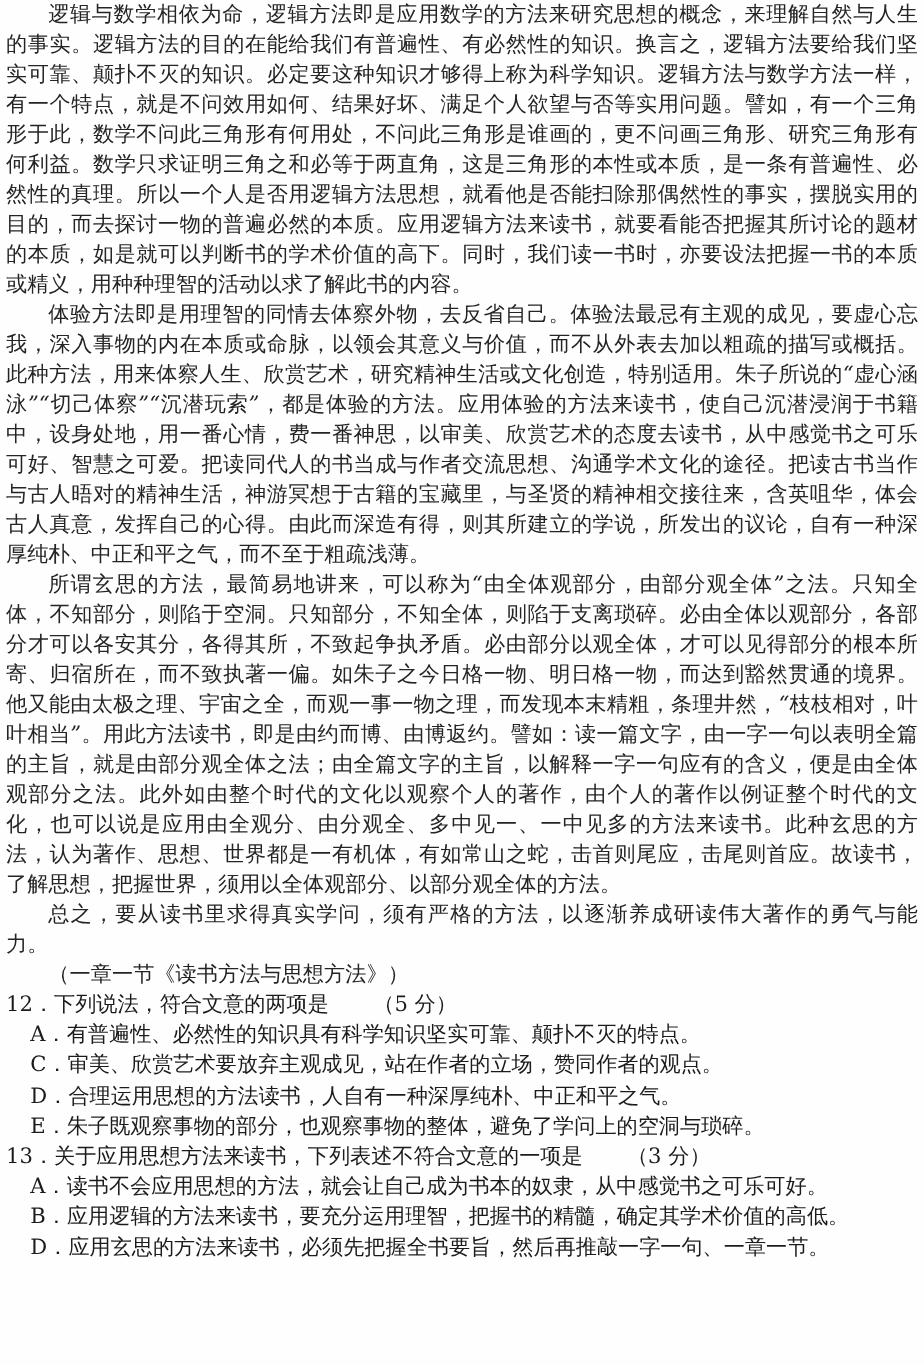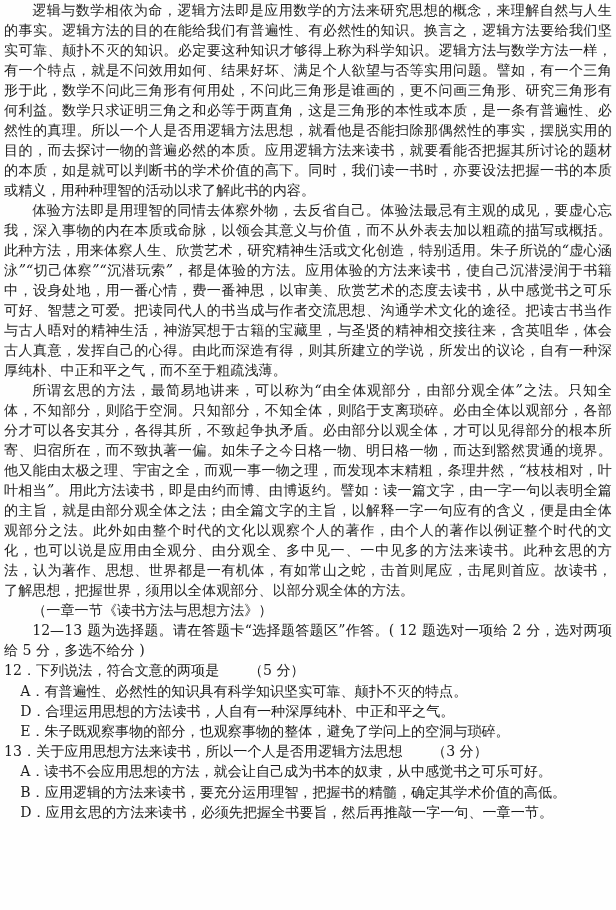--- a/index.html
+++ b/index.html
@@ -92,32 +92,33 @@
 </style>
 </head>
 <body>
 
 <div class="page">
 
   <div class="passage kai">
     <p>逻辑与数学相依为命，逻辑方法即是应用数学的方法来研究思想的概念，来理解自然与人生的事实。逻辑方法的目的在能给我们有普遍性、有必然性的知识。换言之，逻辑方法要给我们坚实可靠、颠扑不灭的知识。必定要这种知识才够得上称为科学知识。逻辑方法与数学方法一样，有一个特点，就是不问效用如何、结果好坏、满足个人欲望与否等实用问题。譬如，有一个三角形于此，数学不问此三角形有何用处，不问此三角形是谁画的，更不问画三角形、研究三角形有何利益。数学只求证明三角之和必等于两直角，这是三角形的本性或本质，是一条有普遍性、必然性的真理。所以一个人是否用逻辑方法思想，就看他是否能扫除那偶然性的事实，摆脱实用的目的，而去探讨一物的普遍必然的本质。应用逻辑方法来读书，就要看能否把握其所讨论的题材的本质，如是就可以判断书的学术价值的高下。同时，我们读一书时，亦要设法把握一书的本质或精义，用种种理智的活动以求了解此书的内容。</p>
     <p>体验方法即是用理智的同情去体察外物，去反省自己。体验法最忌有主观的成见，要虚心忘我，深入事物的内在本质或命脉，以领会其意义与价值，而不从外表去加以粗疏的描写或概括。此种方法，用来体察人生、欣赏艺术，研究精神生活或文化创造，特别适用。朱子所说的“虚心涵泳”“切己体察”“沉潜玩索”，都是体验的方法。应用体验的方法来读书，使自己沉潜浸润于书籍中，设身处地，用一番心情，费一番神思，以审美、欣赏艺术的态度去读书，从中感觉书之可乐可好、智慧之可爱。把读同代人的书当成与作者交流思想、沟通学术文化的途径。把读古书当作与古人晤对的精神生活，神游冥想于古籍的宝藏里，与圣贤的精神相交接往来，含英咀华，体会古人真意，发挥自己的心得。由此而深造有得，则其所建立的学说，所发出的议论，自有一种深厚纯朴、中正和平之气，而不至于粗疏浅薄。</p>
     <p>所谓玄思的方法，最简易地讲来，可以称为“由全体观部分，由部分观全体”之法。只知全体，不知部分，则陷于空洞。只知部分，不知全体，则陷于支离琐碎。必由全体以观部分，各部分才可以各安其分，各得其所，不致起争执矛盾。必由部分以观全体，才可以见得部分的根本所寄、归宿所在，而不致执著一偏。如朱子之今日格一物、明日格一物，而达到豁然贯通的境界。他又能由太极之理、宇宙之全，而观一事一物之理，而发现本末精粗，条理井然，“枝枝相对，叶叶相当”。用此方法读书，即是由约而博、由博返约。譬如：读一篇文字，由一字一句以表明全篇的主旨，就是由部分观全体之法；由全篇文字的主旨，以解释一字一句应有的含义，便是由全体观部分之法。此外如由整个时代的文化以观察个人的著作，由个人的著作以例证整个时代的文化，也可以说是应用由全观分、由分观全、多中见一、一中见多的方法来读书。此种玄思的方法，认为著作、思想、世界都是一有机体，有如常山之蛇，击首则尾应，击尾则首应。故读书，了解思想，把握世界，须用以全体观部分、以部分观全体的方法。</p>
+    <p>总之，要从读书里求得真实学问，须有严格的方法，以逐渐养成研读伟大著作的勇气与能力。</p>
     <p class="attrib">（一章一节《读书方法与思想方法》）</p>
   </div>
 
   <div class="questions">
 
-    <p class="q-intro">12—13 题为选择题。请在答题卡“选择题答题区”作答。( 12 题选对一项给 2 分，选对两项给 5 分，多选不给分 )</p>
 
     <p class="q-stem"><span>12．</span><span>下列说法，符合文意的两项是</span><span class="gap"></span><span>（5 分）</span></p>
     <p class="q-opt">A．有普遍性、必然性的知识具有科学知识坚实可靠、颠扑不灭的特点。</p>
+    <p class="q-opt">C．审美、欣赏艺术要放弃主观成见，站在作者的立场，赞同作者的观点。</p>
     <p class="q-opt">D．合理运用思想的方法读书，人自有一种深厚纯朴、中正和平之气。</p>
     <p class="q-opt">E．朱子既观察事物的部分，也观察事物的整体，避免了学问上的空洞与琐碎。</p>
 
-    <p class="q-stem"><span>13．</span><span>关于应用思想方法来读书，所以一个人是否用逻辑方法思想</span><span class="gap"></span><span>（3 分）</span></p>
+    <p class="q-stem"><span>13．</span><span>关于应用思想方法来读书，下列表述不符合文意的一项是</span><span class="gap"></span><span>（3 分）</span></p>
     <p class="q-opt">A．读书不会应用思想的方法，就会让自己成为书本的奴隶，从中感觉书之可乐可好。</p>
     <p class="q-opt">B．应用逻辑的方法来读书，要充分运用理智，把握书的精髓，确定其学术价值的高低。</p>
     <p class="q-opt">D．应用玄思的方法来读书，必须先把握全书要旨，然后再推敲一字一句、一章一节。</p>
 
   </div>
 
 </div>
 
 </body></html>

